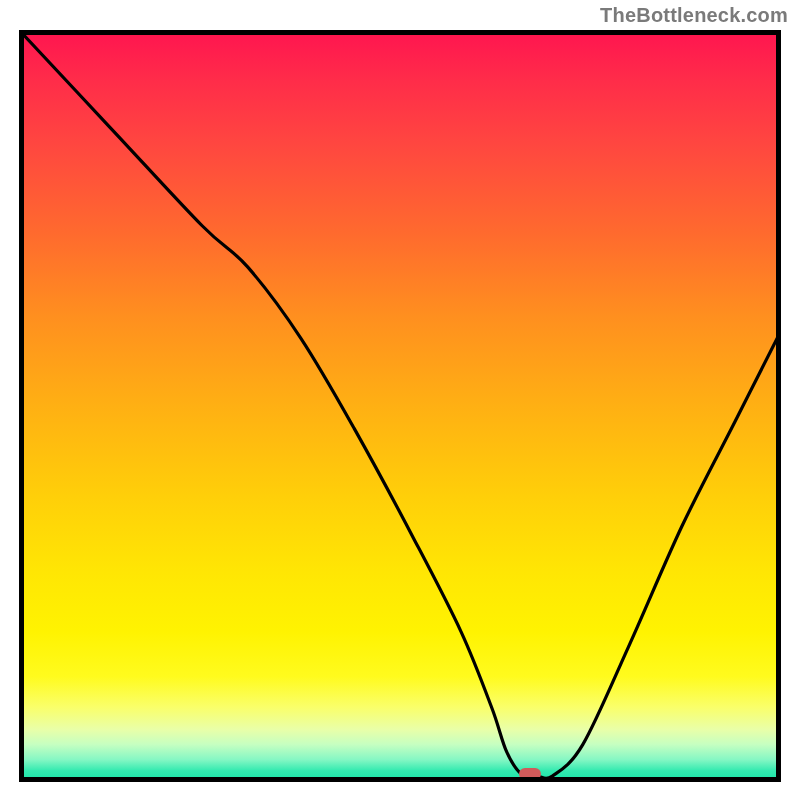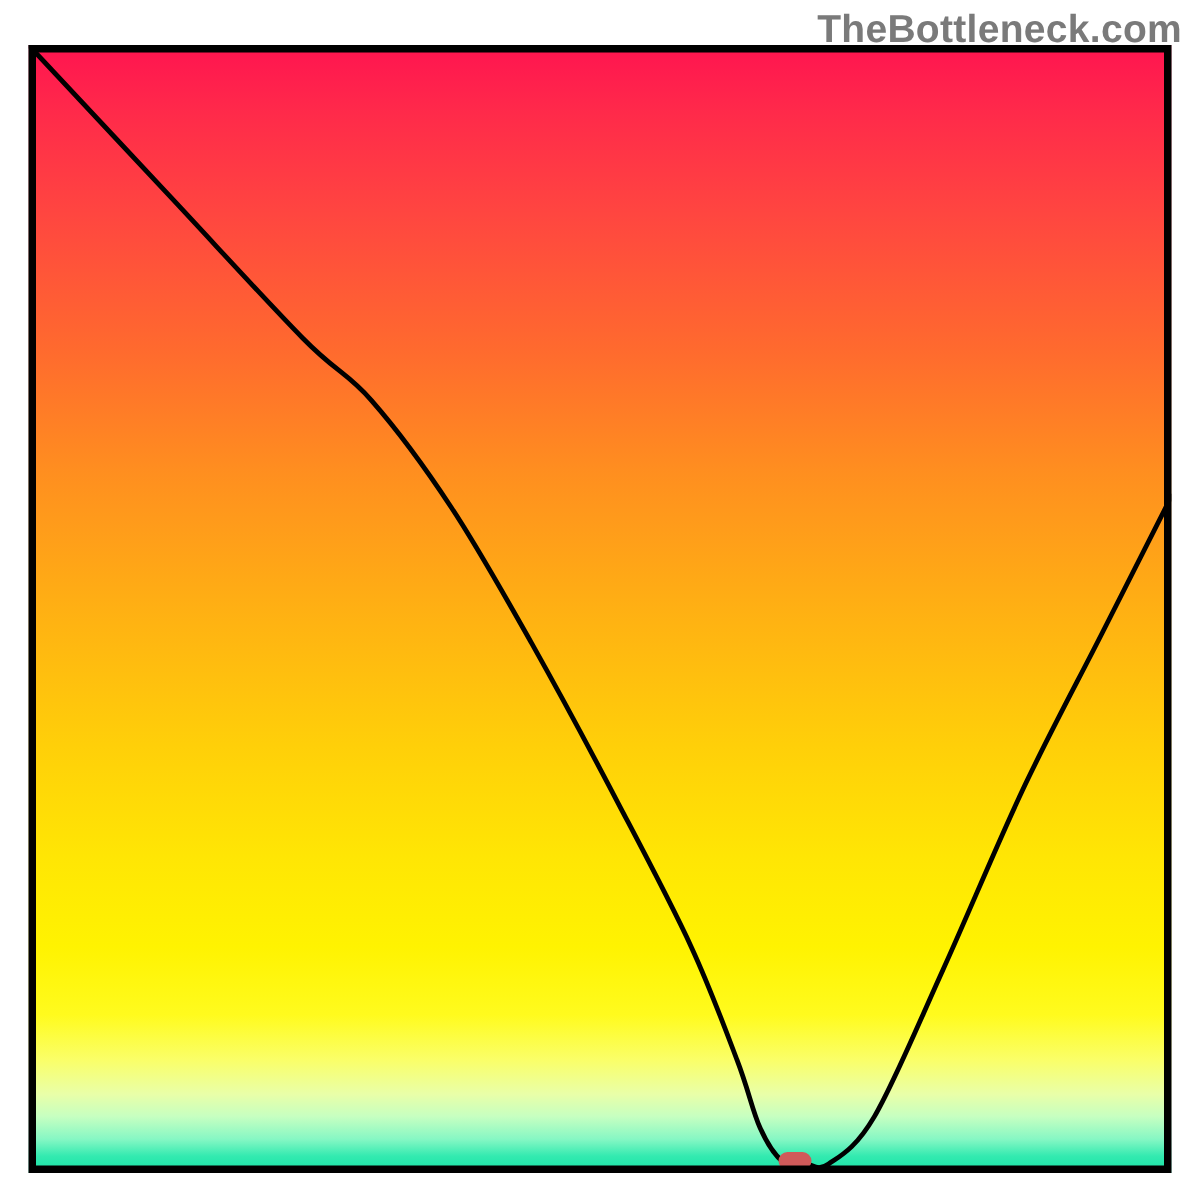--- a/index.html
+++ b/index.html
@@ -15,21 +15,21 @@
     left: 0;
     top: 0;
     width: 800px;
     height: 800px;
   }
   .watermark {
     position: absolute;
     top: 4px;
     right: 12px;
     font-family: Arial, Helvetica, sans-serif;
-    font-size: 26px;
+    font-size: 20px;
     font-weight: 600;
     color: #7a7a7a;
     letter-spacing: 0.2px;
   }
   
   .plot {
     position: absolute;
     left: 19px;
     top: 30px;
     width: 762px;   

